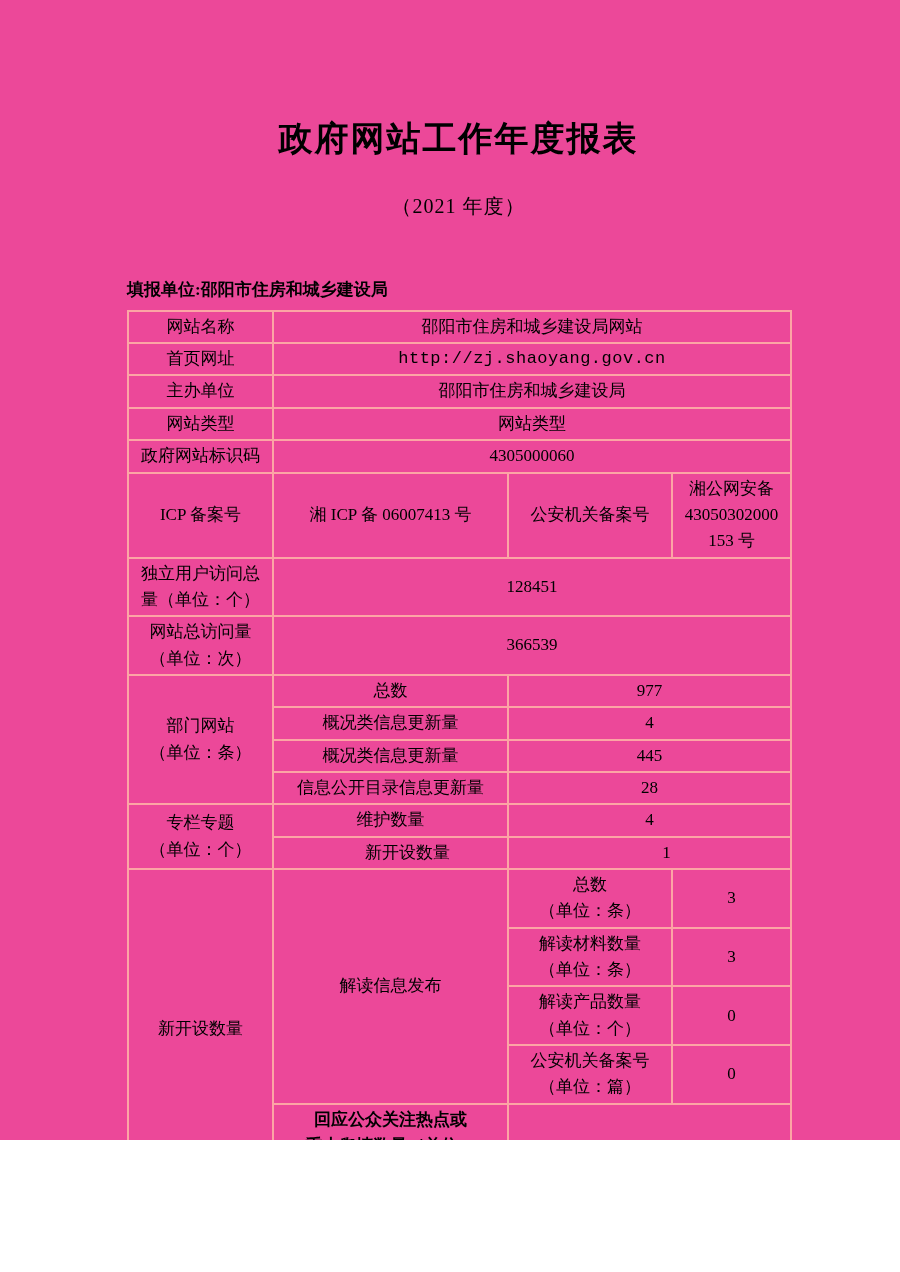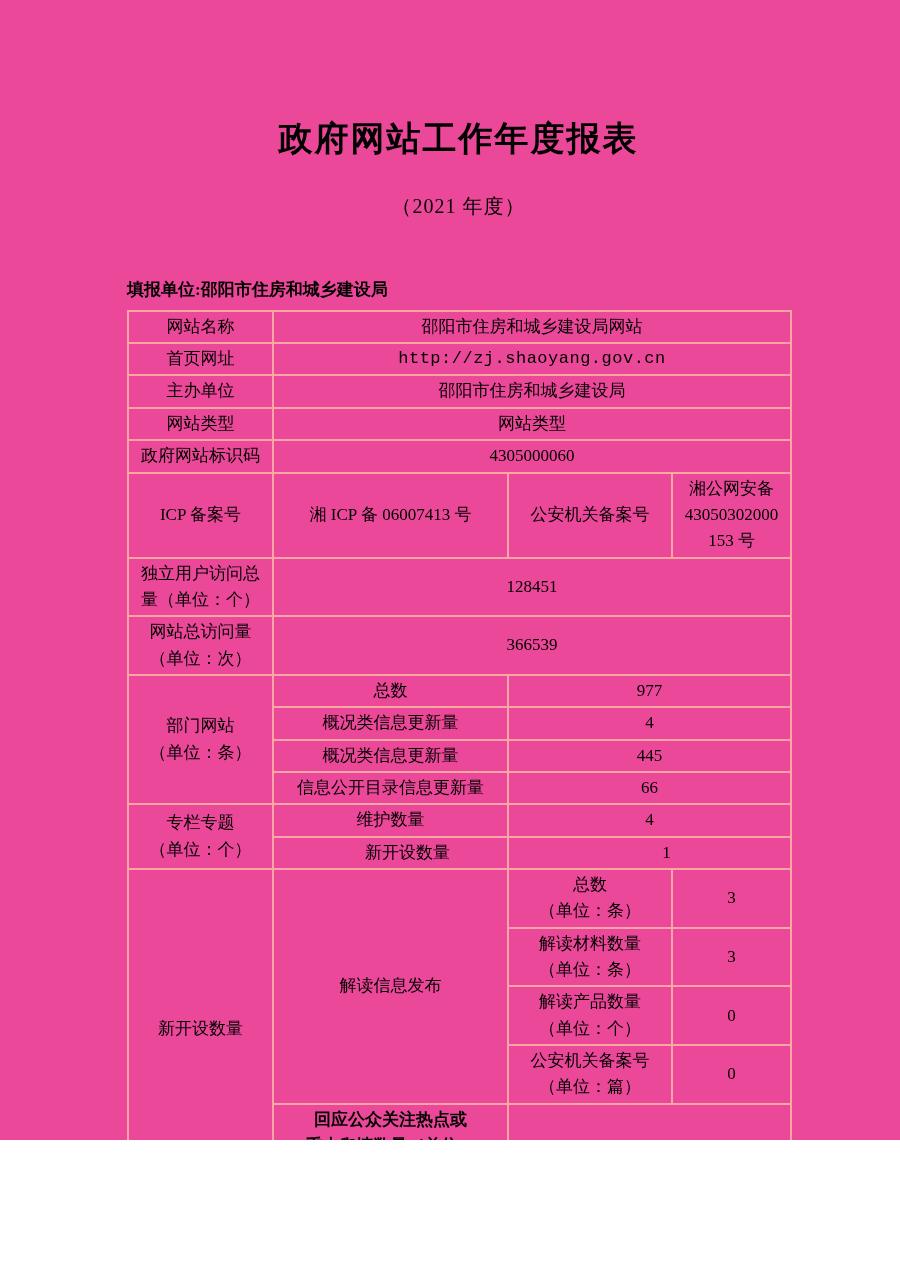--- a/index.html
+++ b/index.html
@@ -145,21 +145,21 @@
         <tr class="h32">
           <td>概况类信息更新量</td>
           <td colspan="2">4</td>
         </tr>
         <tr class="h32">
           <td>概况类信息更新量</td>
           <td colspan="2">445</td>
         </tr>
         <tr class="h32">
           <td>信息公开目录信息更新量</td>
-          <td colspan="2">66</td>
+          <td colspan="2">28</td>
         </tr>
         <tr class="h32">
           <td rowspan="2">专栏专题
 （单位：个）</td>
           <td>维护数量</td>
           <td colspan="2">4</td>
         </tr>
         <tr class="h29">
           <td>新开设数量</td>
           <td colspan="2">1</td>

